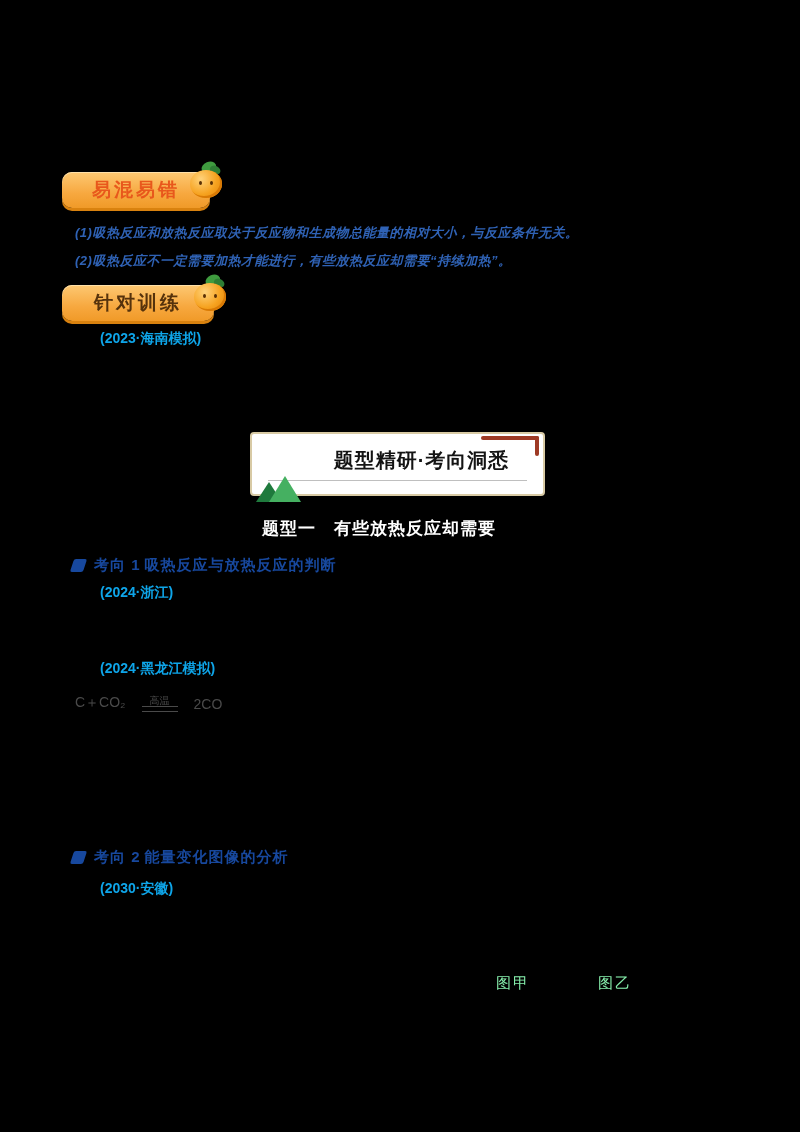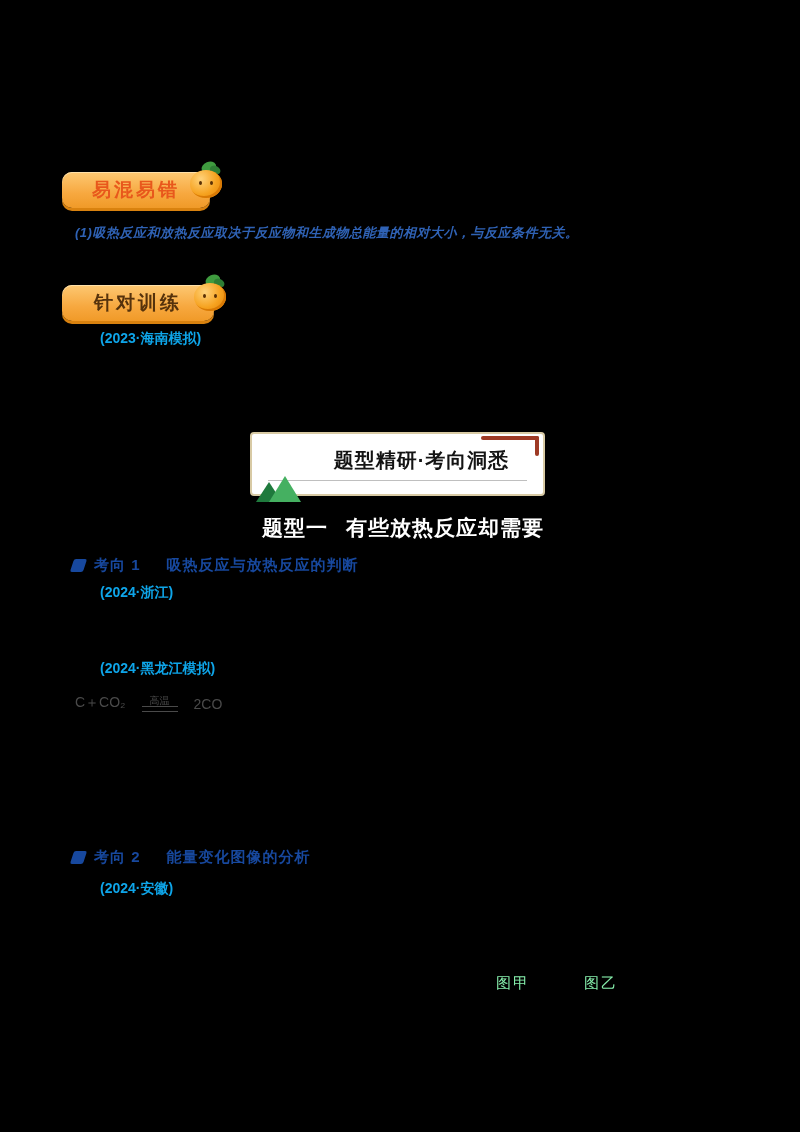--- a/index.html
+++ b/index.html
@@ -60,60 +60,61 @@
   }
   .panel-underline{position:absolute;left:16px;right:16px;bottom:13px;height:1px;background:#bfbfbf;}
   .mountains{position:absolute;left:4px;bottom:-8px;width:52px;height:28px;}
   .mtn{position:absolute;bottom:0;}
   .mtn-back{left:0;width:26px;height:20px;background:#1f7a3d;clip-path:polygon(50% 0,100% 100%,0 100%);}
   .mtn-front{left:13px;width:32px;height:26px;background:#45b061;clip-path:polygon(50% 0,100% 100%,0 100%);}
 
   
   .banner{
     position:absolute;left:255px;top:513px;width:290px;height:30px;background:#000000;
-    color:#ffffff;font-weight:bold;font-size:21px;display:flex;align-items:center;
+    color:#ffffff;font-weight:bold;font-size:17px;display:flex;align-items:center;
     padding-left:7px;box-sizing:border-box;letter-spacing:1px;
   }
   .banner-gap{display:inline-block;width:18px;}
 
   
   .kaoxiang{position:absolute;left:72px;display:flex;align-items:center;color:#17489e;font-weight:bold;font-size:15px;}
   .k1{top:556px;} .k2{top:848px;}
   .kx-mark{display:inline-block;width:13px;height:13px;background:#17489e;transform:skewX(-18deg);border-radius:2px;margin-right:9px;}
-  .kx-tag{margin-right:26px;letter-spacing:1px;}
+  .kx-tag{margin-right:4px;letter-spacing:1px;}
   .kx-title{letter-spacing:1px;}
 
   
   .equation{position:absolute;left:75px;top:694px;display:flex;align-items:flex-end;color:#4a4a4a;font-size:14px;}
   .eq-mid{display:flex;flex-direction:column;align-items:center;margin:0 16px;}
   .eq-cond{font-size:10px;line-height:11px;color:#4a4a4a;}
   .eq-lines{width:36px;height:6px;border-top:1.5px solid #4a4a4a;border-bottom:1.5px solid #4a4a4a;box-sizing:border-box;}
 
   
   .caption{position:absolute;top:974px;color:#86efac;font-size:15px;letter-spacing:2px;}
   .cap1{left:496px;}
-  .cap2{left:584px;}
+  .cap2{left:598px;}
 </style>
 </head>
 <body>
 
 <div class="canvas">
 
   <div class="badge badge1">
     <span class="badge-label">易混易错</span>
     <span class="fruit">
       <span class="leaf leaf-a"></span>
         <span class="leaf leaf-b"></span>
       <span class="body"></span>
         <span class="eye e1"></span>
         <span class="eye e2"></span>
     </span>
   </div>
 
   <div class="note note1">(1)吸热反应和放热反应取决于反应物和生成物总能量的相对大小，与反应条件无关。</div>
+  <div class="note note2">(2)吸热反应不一定需要加热才能进行，有些放热反应却需要“持续加热”。</div>
 
   <div class="badge badge2">
     <span class="badge-label">针对训练</span>
     <span class="fruit">
       <span class="leaf leaf-a"></span>
         <span class="leaf leaf-b"></span>
       <span class="body"></span>
         <span class="eye e1"></span>
         <span class="eye e2"></span>
     </span>
@@ -155,18 +156,18 @@
     </span>
     <span>2CO</span>
   </div>
 
   <div class="kaoxiang k2">
     <span class="kx-mark"></span>
     <span class="kx-tag">考向 2</span>
     <span class="kx-title">能量变化图像的分析</span>
   </div>
 
-  <div class="green g4">(2024·安徽)</div>
+  <div class="green g4">(2030·安徽)</div>
 
   <div class="caption cap1">图甲</div>
   <div class="caption cap2">图乙</div>
 
 </div>
 
 </body></html>

